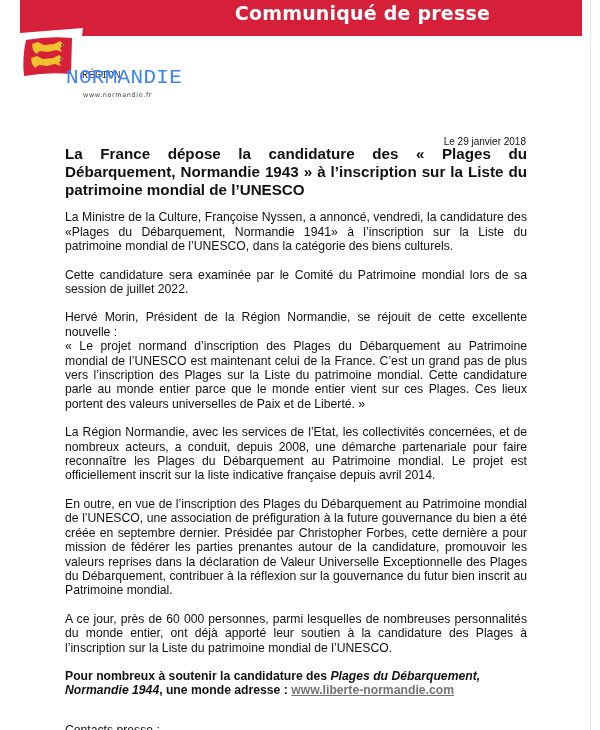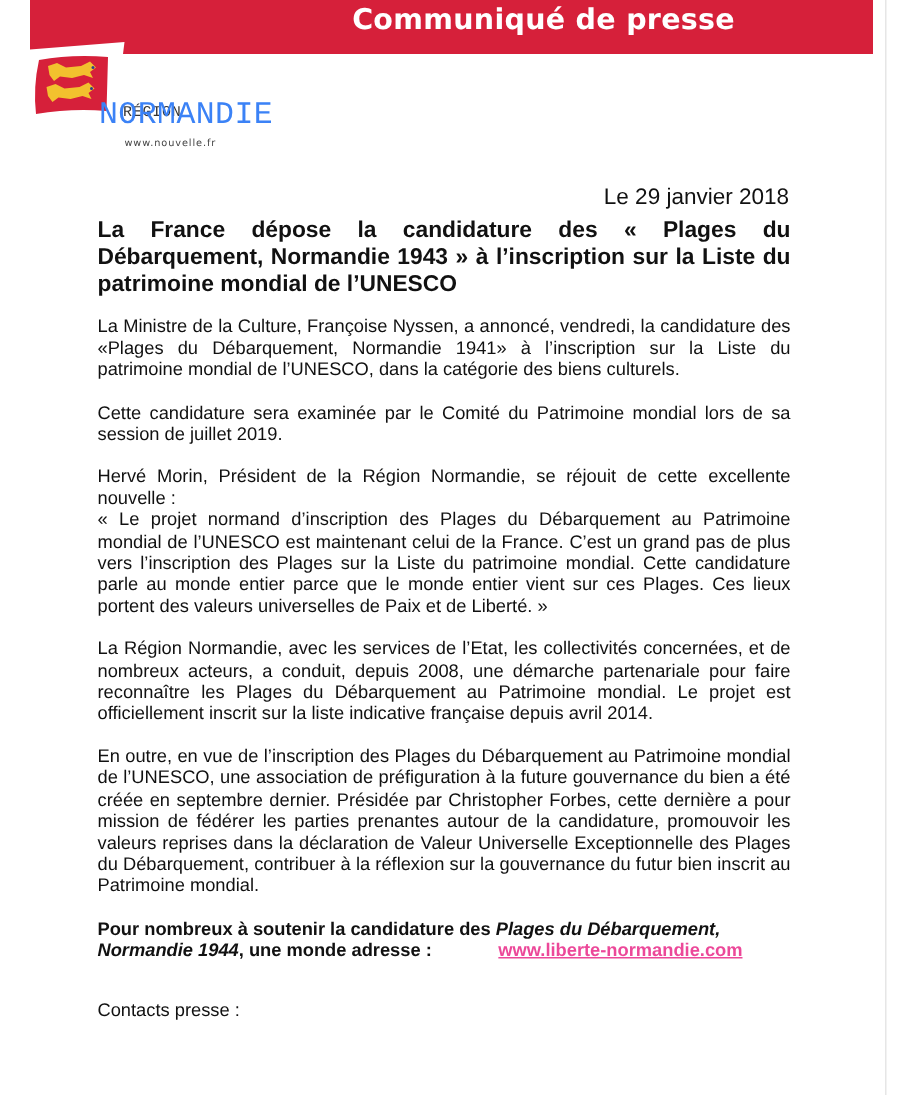--- a/index.html
+++ b/index.html
@@ -6,27 +6,27 @@
     body { width: 600px; height: 730px; position: relative; overflow: hidden; font-family: "Liberation Sans", sans-serif; color: #111111; }
     .banner { position: absolute; left: 0; top: 0; width: 512px; height: 40px; }
     .banner svg { position: absolute; left: 0; top: 0; }
     .banner-title { position: absolute; right: 22px; top: 2px; color: #ffffff; font-family: "DejaVu Sans", sans-serif; font-size: 19px; font-weight: bold; letter-spacing: 0.2px; }
     .right-rule { position: absolute; left: 590px; top: 0; width: 1px; height: 730px; background: #e6e6e6; }
     .logo { position: absolute; left: 22px; top: 36px; width: 220px; height: 60px; }
     .flag { position: absolute; left: 0; top: 0; }
     .region-label { position: absolute; left: 60px; top: 34px; font-family: Liberation Mono, monospace; font-size: 10px; color: #333; letter-spacing: 0.5px; }
     .region-name { position: absolute; left: 44px; top: 30px; font-family: Liberation Mono, monospace; font-size: 21px; color: #3b82f6; letter-spacing: 0.3px; font-weight: normal; }
     .region-url { position: absolute; left: 61px; top: 55px; font-family: "DejaVu Sans", sans-serif; font-size: 6.5px; color: #444; letter-spacing: 0.6px; }
-    .date { position: absolute; right: 74px; top: 123px; font-size: 15px; }
+    .date { position: absolute; right: 74px; top: 136px; font-size: 10px; }
     .content { position: absolute; left: 65px; top: 145px; width: 462px; font-size: 12.2px; line-height: 14.4px; }
     .headline { font-weight: bold; font-size: 15.2px; line-height: 17.8px; margin: 0 0 12px 0; text-align: justify; }
     .para { margin: 0 0 14px 0; text-align: justify; }
     .quote { }
     .cta { font-weight: bold; margin: 0 0 14px 0; }
-    .cta a { color: #ec4899; text-decoration: underline; margin-left: 41px; }
+    .cta a { color: #737373; text-decoration: underline; }
     .contacts { margin-top: 26px; line-height: 13.6px; }
   </style>
 </head>
 <body>
 
 <div class="right-rule"></div>
 
 <div class="banner">
   <svg width="600" height="40">
     <polygon points="20,0 582,0 582,36 82,36 83,28 20,33" fill="#d6203a"></polygon>
@@ -41,38 +41,39 @@
       <path d="M10,8 L16,6 L22,9 L32,8 L38,5 L42,9 L38,12 L40,16 L34,14 L26,16 L18,15 L14,18 L11,14 Z"></path>
       <path d="M9,22 L15,20 L21,23 L31,22 L37,19 L41,23 L37,26 L39,30 L33,28 L25,30 L17,29 L13,32 L10,28 Z"></path>
     </g>
     <g fill="#2a3f8f">
       <circle cx="40" cy="9" r="1"></circle>
       <circle cx="39" cy="23" r="1"></circle>
     </g>
   </svg>
   <div class="region-label">RÉGION</div>
   <div class="region-name">NORMANDIE</div>
-  <div class="region-url">www.nouvelle.fr</div>
+  <div class="region-url">www.normandie.fr</div>
 </div>
 
 <div class="date">Le 29 janvier 2018</div>
 
 <div class="content">
   <h1 class="headline">La France dépose la candidature des « Plages du Débarquement, Normandie 1943 » à l’inscription sur la Liste du patrimoine mondial de l’UNESCO</h1>
 
   <p class="para">La Ministre de la Culture, Françoise Nyssen, a annoncé, vendredi, la candidature des «Plages du Débarquement, Normandie 1941» à l’inscription sur la Liste du patrimoine mondial de l’UNESCO, dans la catégorie des biens culturels.</p>
-  <p class="para">Cette candidature sera examinée par le Comité du Patrimoine mondial lors de sa session de juillet 2019.</p>
+  <p class="para">Cette candidature sera examinée par le Comité du Patrimoine mondial lors de sa session de juillet 2022.</p>
 
   <p class="para">
     <span>Hervé Morin, Président de la Région Normandie, se réjouit de cette excellente nouvelle :</span><br>
     <span class="quote">« Le projet normand d’inscription des Plages du Débarquement au Patrimoine mondial de l’UNESCO  est maintenant celui de la France. C’est un grand pas de plus vers l’inscription des Plages sur la Liste du patrimoine mondial. Cette candidature parle au monde entier parce que le monde entier vient sur ces Plages. Ces lieux portent des valeurs universelles de Paix et de Liberté. »</span>
   </p>
 
   <p class="para">La Région Normandie, avec les services de l’Etat, les collectivités concernées, et de nombreux acteurs, a conduit, depuis 2008, une démarche partenariale pour faire reconnaître les Plages du Débarquement au Patrimoine mondial. Le projet est officiellement inscrit sur la liste indicative française depuis avril 2014.</p>
   <p class="para">En outre, en vue de l’inscription des Plages du Débarquement au Patrimoine mondial de l’UNESCO, une association de préfiguration à la future gouvernance du bien a été créée en septembre dernier. Présidée par Christopher Forbes, cette dernière a pour mission de fédérer les parties prenantes autour de la candidature, promouvoir les valeurs reprises dans la déclaration de Valeur Universelle Exceptionnelle des Plages du Débarquement, contribuer à la réflexion sur la gouvernance du futur bien inscrit au Patrimoine mondial.</p>
+  <p class="para">A ce jour, près de 60 000 personnes, parmi lesquelles de nombreuses personnalités du monde entier, ont déjà apporté leur soutien à la candidature des Plages à l’inscription sur la Liste du patrimoine mondial de l’UNESCO.</p>
 
   <p class="cta">
     <span>Pour nombreux à soutenir la candidature des </span><i>Plages du Débarquement, Normandie 1944</i><span>, une monde adresse : </span><a>www.liberte-normandie.com</a>
   </p>
 
   <div class="contacts">
     <div>Contacts presse :</div>
 
   </div>
 </div>

